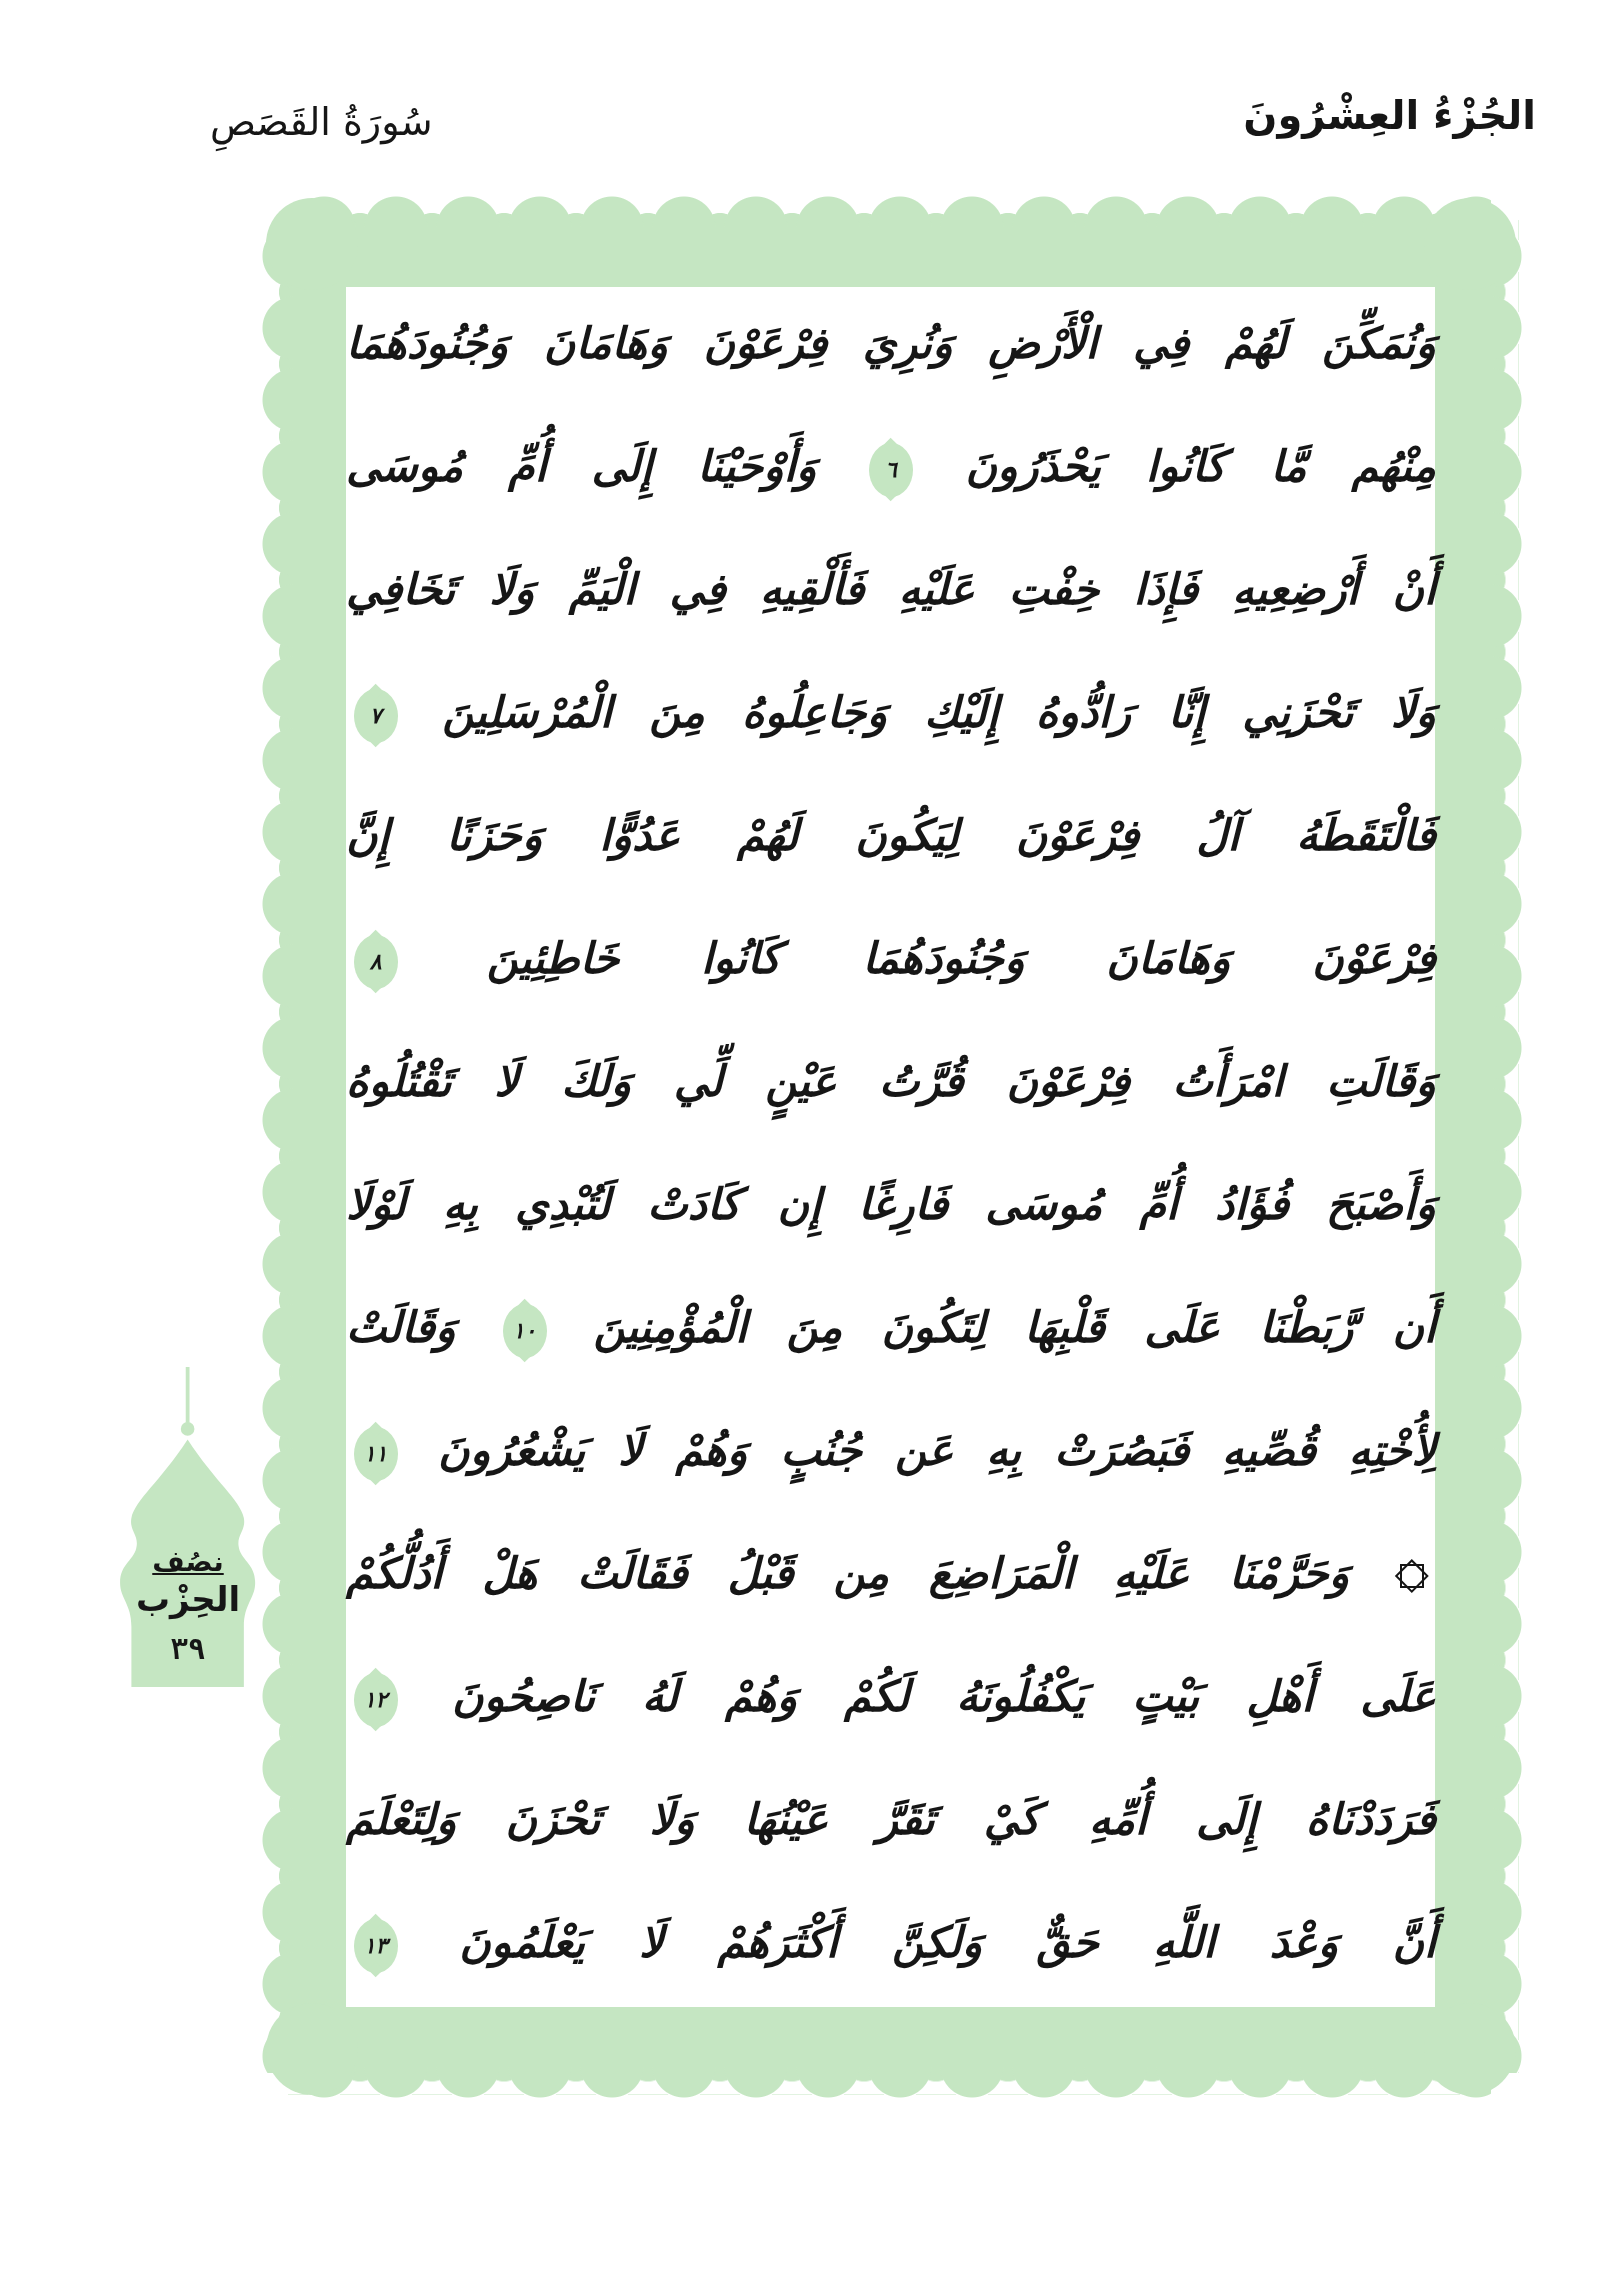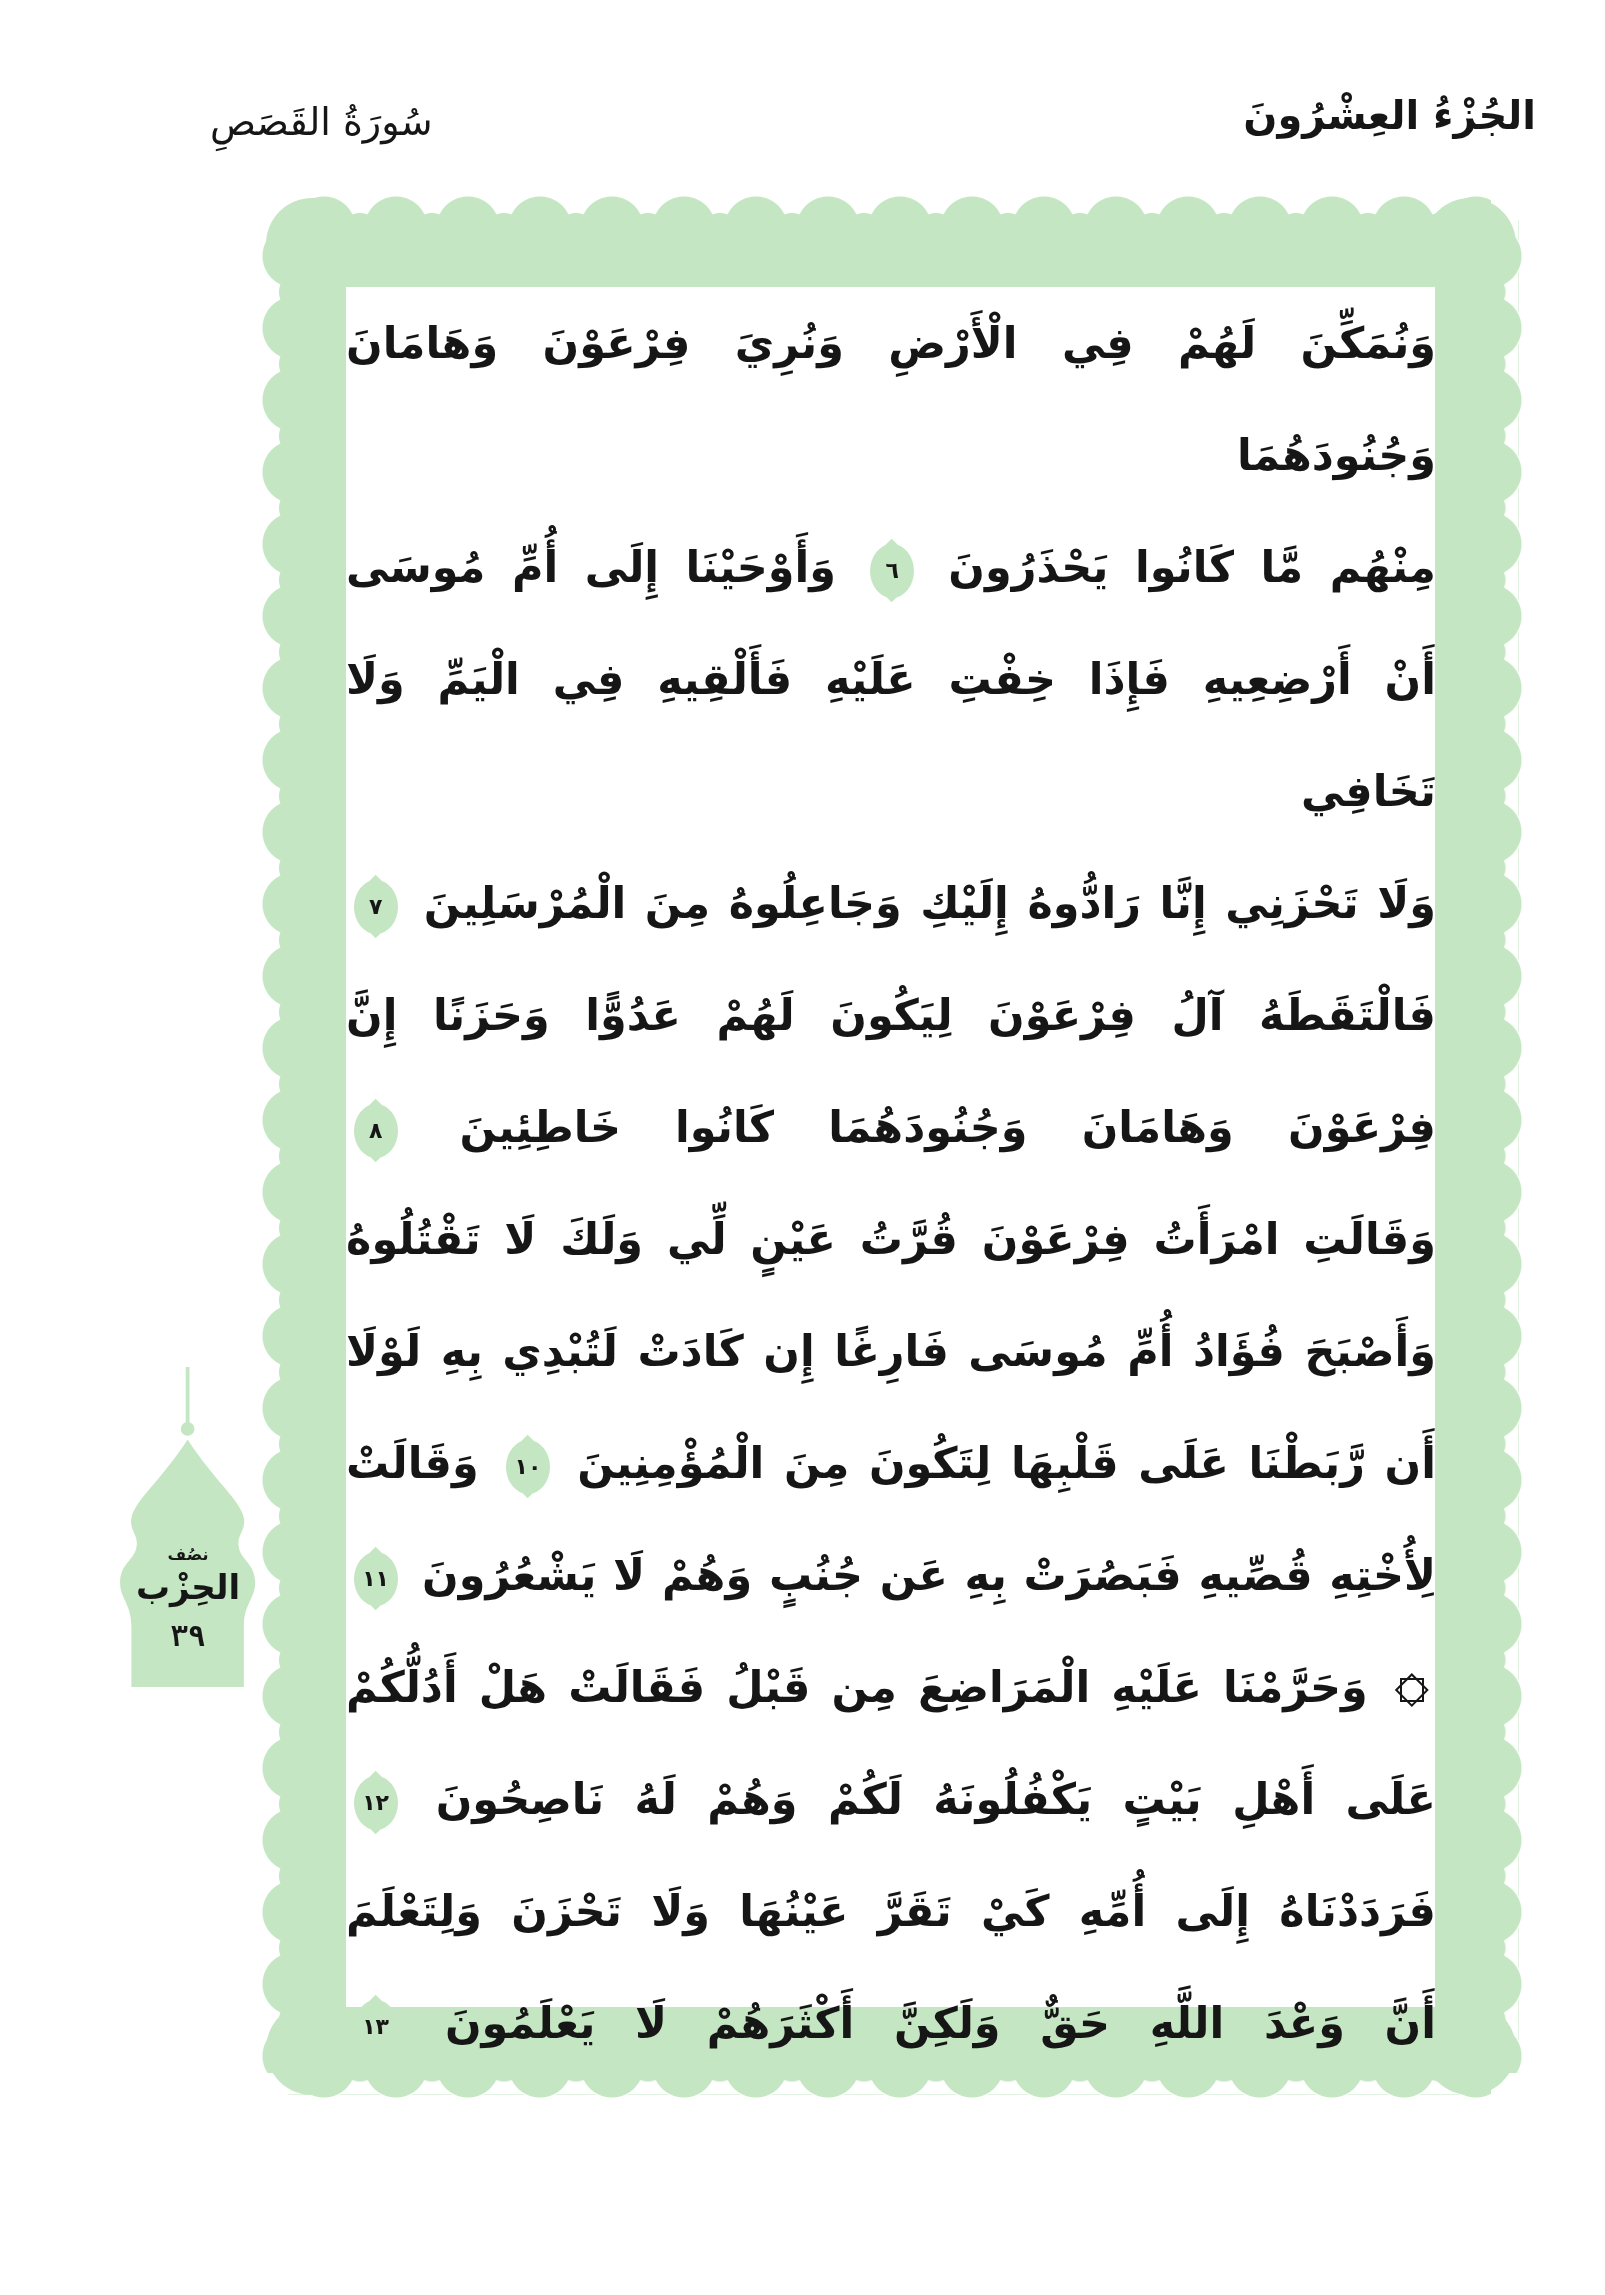--- a/index.html
+++ b/index.html
@@ -81,21 +81,21 @@
   .text-area{
     position:absolute;left:346px;top:287px;width:1090px;height:1722px;
     display:flex;flex-direction:column;direction:rtl;
   }
   .line{
     flex:1;
     display:block;
     font-size:43px;font-weight:bold;
     line-height:112px;
     text-align:justify;text-align-last:justify;
-    white-space:normal;overflow:visible;
+    white-space:normal;overflow:visible;font-style:italic;
   }
   .verse-badge{
     display:inline-flex;align-items:center;justify-content:center;
     width:44px;height:54px;border-radius:50%;
     background:var(--green);
     position:relative;vertical-align:middle;
     font-size:22px;font-weight:bold;line-height:1;
     margin:0 7.6px;
   }
   .verse-badge::before,.verse-badge::after{
@@ -113,21 +113,21 @@
     border:2.6px solid var(--ink);
   }
   .hizb-star::after{transform:rotate(45deg);}
   
   .dome-marker{position:absolute;left:110px;top:1367px;width:156px;height:320px;}
   .dome-marker svg{position:absolute;left:0;top:0;}
   .dome-text{
     position:absolute;left:0;top:180px;width:156px;
     text-align:center;direction:rtl;line-height:1.05;
   }
-  .dome-text .nisf{font-size:16px;font-weight:bold;display:block;}
+  .dome-text .nisf{font-size:28px;font-weight:bold;display:block;text-decoration:underline;}
   .dome-text .hizb{font-size:34px;font-weight:bold;display:block;margin-top:6px;}
   .dome-text .hizb-num{font-size:29px;font-weight:bold;display:block;margin-top:19px;font-family:Liberation Mono, monospace;}
   
   .page-number{
     position:absolute;left:785px;top:2098px;width:227px;
     text-align:center;font-size:56px;font-weight:bold;
   }
 </style>
 </head>
 <body>

